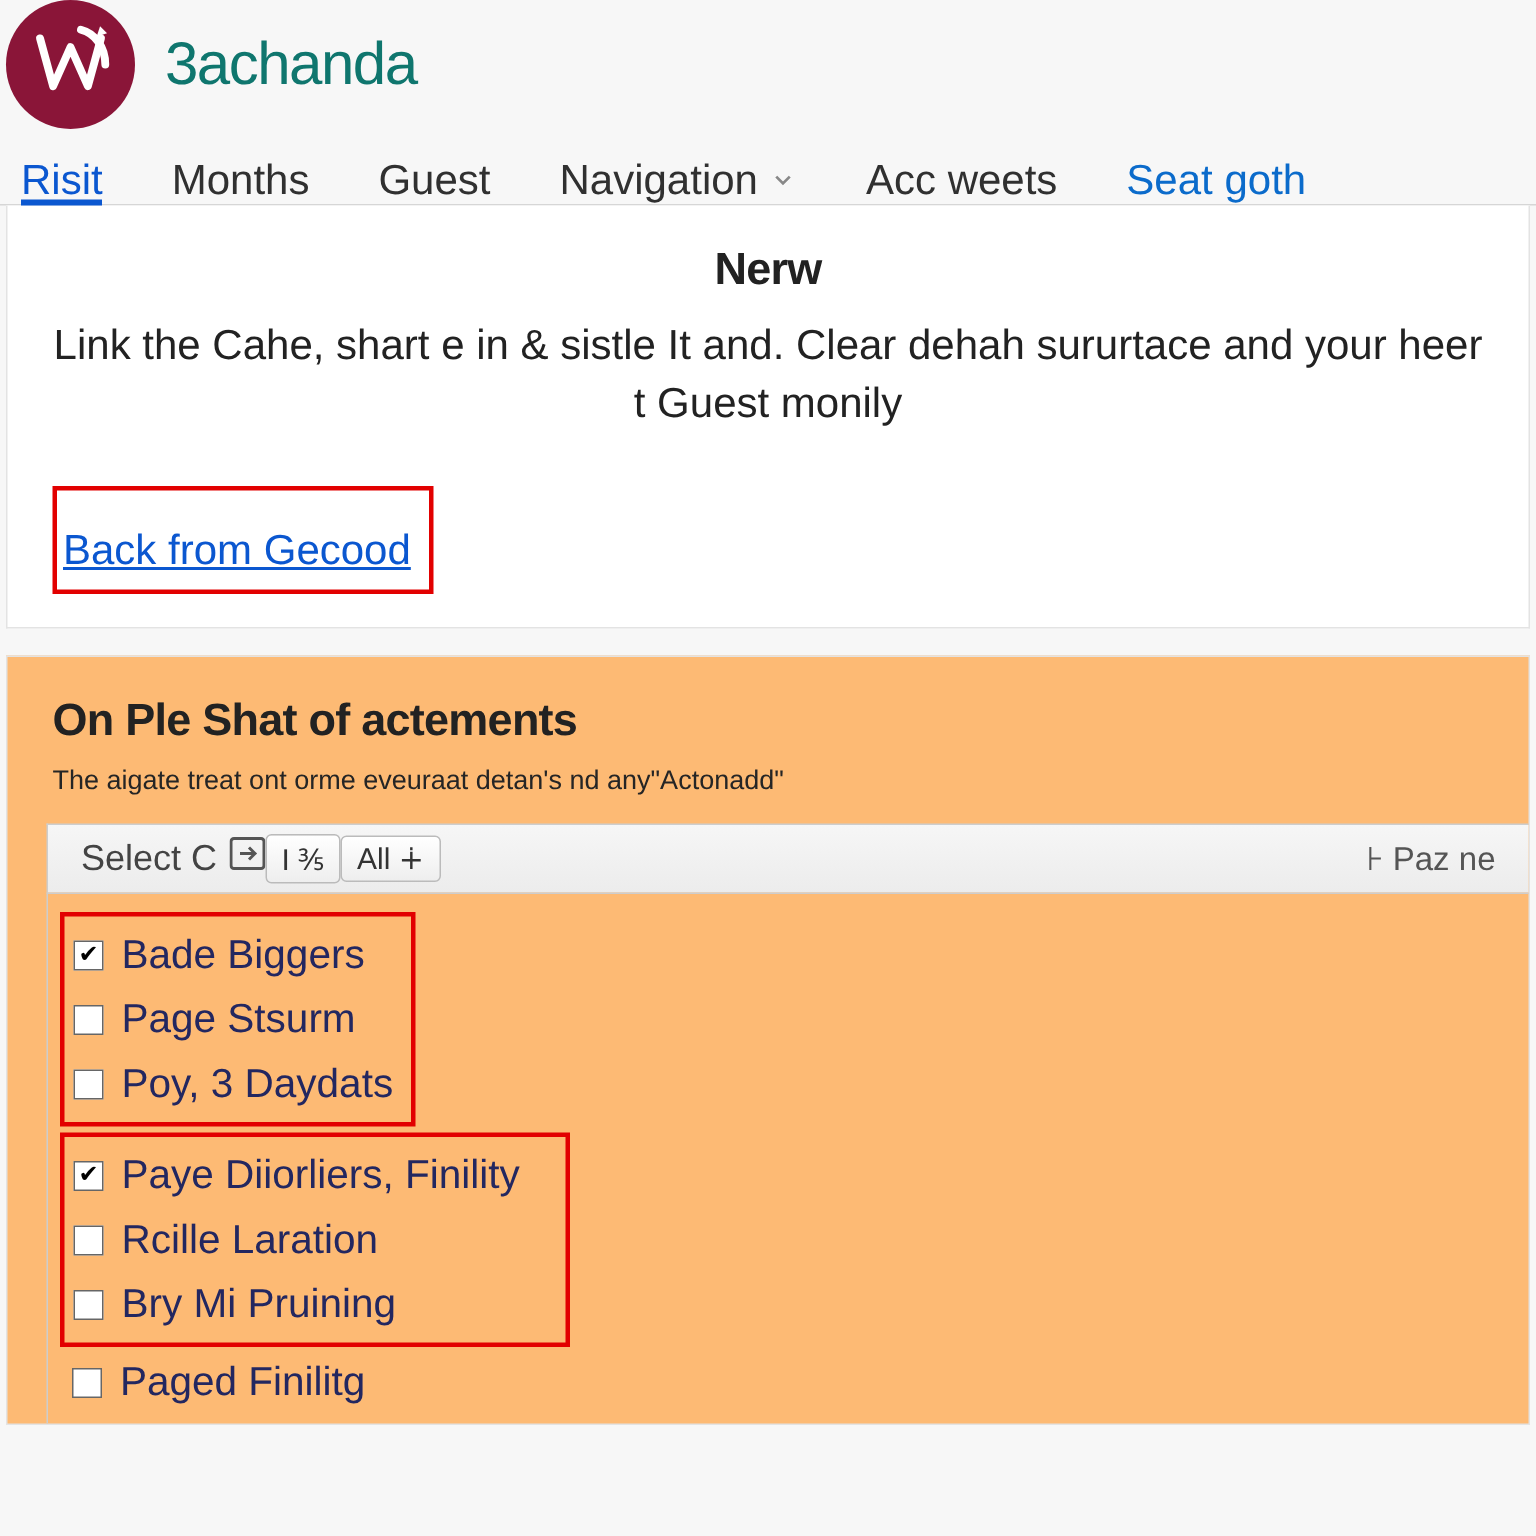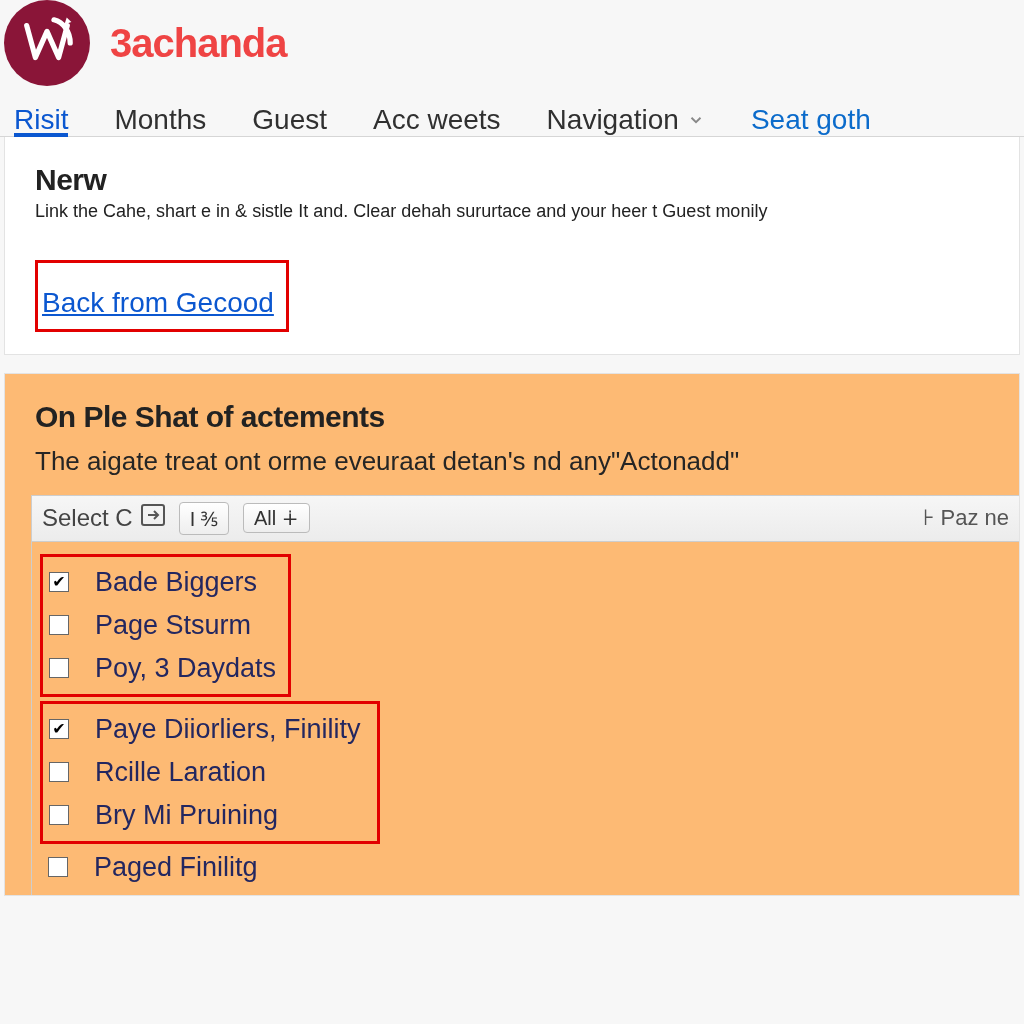--- a/index.html
+++ b/index.html
@@ -1,42 +1,42 @@
 <!DOCTYPE html>
 <html><head>
 <meta charset="utf-8">
 <style>
   * { box-sizing: border-box; margin: 0; padding: 0; }
   html, body { width: 1024px; height: 1024px; font-family: -apple-system, "Segoe UI", Helvetica, Arial, sans-serif; background: #f7f7f7; color: #222; }
   .header { display: flex; align-items: center; padding: 0 0 4px 4px; }
   .logo-wrap { width: 86px; height: 86px; border-radius: 50%; background: #8a1538; display: flex; align-items: center; justify-content: center; margin-right: 20px; }
   .logo-wrap svg { width: 58px; height: 58px; }
-  .app-title { font-size: 40px; font-weight: 700; color: #ef4444; letter-spacing: -1px; }
+  .app-title { font-size: 40px; font-weight: 400; color: #0f766e; letter-spacing: -1px; }
   .tabs { display: flex; align-items: center; gap: 46px; padding: 14px 14px 0 14px; border-bottom: 1px solid #d6d6d6; }
   .tab { font-size: 28px; color: #303030; padding-bottom: 0; cursor: pointer; position: relative; display: flex; align-items: center; gap: 8px; }
   .tab.active { color: #0b57d0; }
   .tab.active::after { content:""; position:absolute; left:0; right:0; bottom:-1px; height:4px; background:#0b57d0; }
   .tab.link { color:#0b6bcb; }
   .chev { display:inline-block; }
   .panel { background: #ffffff; border: 1px solid #e3e3e3; border-top: none; margin: 0 4px 18px 4px; padding: 26px 30px 22px 30px; }
-  .panel h2 { font-size: 30px; font-weight: 700; margin-bottom: 2px; letter-spacing: -0.5px; }
-  .panel p.body { font-size: 18px; line-height: 1.38; color: #222; margin-bottom: 36px; }
+  .panel h2 { font-size: 30px; font-weight: 700; margin-bottom: 14px; letter-spacing: -0.5px; text-align: center; }
+  .panel p.body { font-size: 28px; line-height: 1.38; color: #222; margin-bottom: 36px; text-align: center; }
   .back-link-box { display:inline-block; border: 3px solid #e20000; padding: 24px 12px 10px 4px; }
   .back-link { font-size: 28px; color: #0b57d0; text-decoration: underline; }
   .panel2 { background:#fdba74; border:1px solid #e3e3e3; margin:0 4px; padding: 26px 0 0 30px; }
   .panel2 h2 { font-size: 30px; font-weight: 800; margin-bottom: 12px; letter-spacing:-0.5px; }
-  .panel2 p.sub { font-size: 26px; color:#252525; margin-bottom: 18px; }
-  .toolbar { background: linear-gradient(#f6f6f6,#ececec); border:1px solid #cdcdcd; border-right:none; display:flex; align-items:center; padding: 6px 10px; gap: 14px; font-size: 24px; color:#444; margin-left:-4px; }
+  .panel2 p.sub { font-size: 18px; color:#252525; margin-bottom: 18px; }
+  .toolbar { background: linear-gradient(#f6f6f6,#ececec); border:1px solid #cdcdcd; border-right:none; display:flex; align-items:center; padding: 6px 22px; font-size: 24px; color:#444; margin-left:-4px; }
   .toolbar .tb-item { display:flex; align-items:center; gap:8px; cursor:pointer; }
   .minibtn { border:1px solid #bbb; background: linear-gradient(#fff,#eee); border-radius:4px; padding: 2px 10px; font-size: 20px; color:#333; display:inline-flex; align-items:center; gap:4px; cursor:pointer; }
   .toolbar .spacer { flex:1; }
   .pag { color:#555; font-size:22px; }
   .list { border-left:1px solid #cdcdcd; padding: 10px 0 6px 8px; margin-left:-4px; }
   .group { border:3px solid #e20000; padding:4px 10px 4px 4px; display:inline-block; margin:2px 0; }
-  .row { display:flex; align-items:center; gap:26px; padding:6px 2px; font-size:27px; color:#232760; }
+  .row { display:flex; align-items:center; gap:12px; padding:6px 2px; font-size:27px; color:#232760; }
   .cb { width:20px; height:20px; border:1.5px solid #666; background:#fff; display:inline-flex; align-items:center; justify-content:center; cursor:pointer; flex-shrink:0; }
   .cb.checked::after { content:"✔"; font-size:16px; line-height:1; color:#000; }
   .row-plain { padding-left: 8px; }
 </style>
 </head>
 <body>
 
 <div class="header">
   <div class="logo-wrap">
     <svg viewBox="0 0 100 100" fill="none" stroke="#fff" stroke-width="9" stroke-linecap="round" stroke-linejoin="round">
@@ -52,30 +52,30 @@
   <div class="tab active">
       <span>Risit</span>
     </div>
   <div class="tab">
       <span>Months</span>
     </div>
   <div class="tab">
       <span>Guest</span>
     </div>
   <div class="tab">
-      <span>Acc weets</span>
-    </div>
-  <div class="tab">
     <span>Navigation</span>
     <span class="chev">
       <svg width="18" height="18" viewBox="0 0 24 24" fill="none" stroke="#888" stroke-width="2.5">
           <path d="M6 9l6 6 6-6"></path>
         </svg>
     </span>
   </div>
+  <div class="tab">
+      <span>Acc weets</span>
+    </div>
   <div class="tab link">
       <span>Seat goth</span>
     </div>
 </div>
 
 <div class="panel">
   <h2>Nerw</h2>
   <p class="body">Link the Cahe, shart e in &amp; sistle It and. Clear dehah sururtace and your heer t Guest monily</p>
   <div class="back-link-box">
     <a href="#" class="back-link">Back from Gecood</a>

